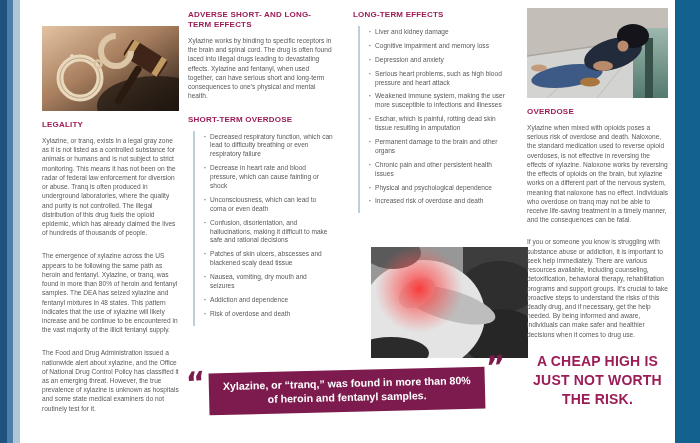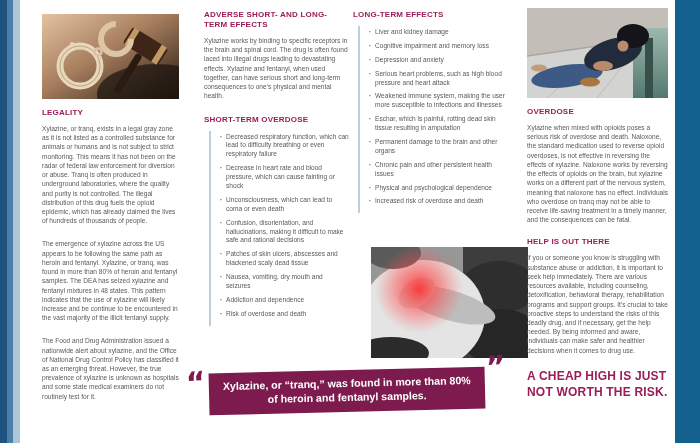--- a/index.html
+++ b/index.html
@@ -6,41 +6,41 @@
     font-family:"Liberation Sans", sans-serif;}
   .page{position:absolute;inset:0;background:#ffffff;}
 
   
   .edge-left{position:absolute;left:0;top:0;bottom:0;width:20px;
     background:linear-gradient(to right,#1E5380 0 7px,#4B7EA8 7px 13px,#AFC6D6 13px 20px);}
   .edge-right{position:absolute;right:0;top:0;bottom:0;width:25px;background:#13618F;}
 
   
   .col{position:absolute;top:0;}
-  .col1{left:42px;width:137px;top:14px;}
-  .col2{left:188px;width:145px;top:10px;margin-left:16px;}
+  .col1{left:42px;width:137px;top:26px;}
+  .col2{left:188px;width:145px;top:10px;}
   .col3{left:353px;width:153px;top:10px;}
   .col4{left:527px;width:141px;top:8px;}
 
   .photo{width:100%;display:block;}
   .heading{color:#9C1C57;font-weight:700;font-size:8px;letter-spacing:.2px;
     margin:0 0 6px 0;line-height:1.25;}
   .body-text{color:#595A5C;font-size:6.6px;line-height:1.4;margin:0 0 13px 0;}
   .paras p{color:#595A5C;font-size:6.6px;line-height:1.4;margin:0 0 14px 0;}
 
   ul.fx-list{list-style:none;margin:4px 0 0 5px;padding:2px 0 2px 9px;
     border-left:2px solid #BCCFDC;}
   ul.fx-list li{position:relative;color:#595A5C;font-size:6.6px;line-height:1.35;
     margin:0 0 5px 0;padding-left:6px;}
   ul.fx-list li::before{content:"·";position:absolute;left:0;top:0;font-weight:700;}
 
   .col3 .photo-wrap{position:absolute;left:18px;top:237px;width:157px;height:111px;}
 
-  .tagline{color:#9C1C57;font-weight:800;font-size:12px;line-height:1.35;
-    margin-top:10px;letter-spacing:.2px;}
+  .tagline{color:#9C1C57;font-weight:800;font-size:14px;line-height:1.35;
+    text-align:center;margin-top:10px;letter-spacing:.2px;}
 
   
   .quote-banner{position:absolute;left:209px;top:370px;width:276px;height:42px;
     background:#7D1B4E;transform:rotate(-1.4deg);display:flex;align-items:center;
     justify-content:center;padding:2px 10px;box-sizing:border-box;}
   .quote-banner span{color:#ffffff;font-weight:700;font-size:10.6px;line-height:1.3;
     text-align:center;}
   .quote-mark{position:absolute;color:#7D1B4E;font-weight:800;font-size:30px;
     font-family:"DejaVu Sans", sans-serif;line-height:1;}
   .quote-open{left:186px;top:368px;transform:rotate(-4deg);}
@@ -159,21 +159,20 @@
       <ellipse cx="40" cy="68" rx="36" ry="11" fill="#3c5a85" transform="rotate(-8 40 68)"></ellipse>
       <ellipse cx="86" cy="46" rx="30" ry="15" fill="#222b3c" transform="rotate(-18 86 46)"></ellipse>
       <ellipse cx="106" cy="28" rx="16" ry="12" fill="#14141a"></ellipse>
       <circle cx="96" cy="38" r="5.5" fill="#b98a6c"></circle>
       <ellipse cx="76" cy="58" rx="10" ry="5" fill="#b98a6c"></ellipse>
       <ellipse cx="63" cy="74" rx="10" ry="4.5" fill="#a8763e"></ellipse>
       <ellipse cx="12" cy="60" rx="8" ry="3.5" fill="#c49a7c"></ellipse>
     </svg>
     <h2 class="heading" style="margin-top:9px;">OVERDOSE</h2>
     <p class="body-text">Xylazine when mixed with opioids poses a serious risk of overdose and death. Naloxone, the standard medication used to reverse opioid overdoses, is not effective in reversing the effects of xylazine. Naloxone works by reversing the effects of opioids on the brain, but xylazine works on a different part of the nervous system, meaning that naloxone has no effect. Individuals who overdose on tranq may not be able to receive life-saving treatment in a timely manner, and the consequences can be fatal.</p>
-    <h2 class="heading" style="margin-top:12px;">HELP IS OUT THERE</h2>
     <p class="body-text">If you or someone you know is struggling with substance abuse or addiction, it is important to seek help immediately. There are various resources available, including counseling, detoxification, behavioral therapy, rehabilitation programs and support groups. It’s crucial to take proactive steps to understand the risks of this deadly drug, and if necessary, get the help needed. By being informed and aware, individuals can make safer and healthier decisions when it comes to drug use.</p>
     <div class="tagline">A CHEAP HIGH IS JUST NOT WORTH THE RISK.</div>
   </div>
 
   <div class="quote-mark quote-open">“</div>
   <div class="quote-banner">
     <span>Xylazine, or “tranq,” was found in more than 80% of heroin and fentanyl samples.</span>
   </div>
   <div class="quote-mark quote-close">”</div>
 

